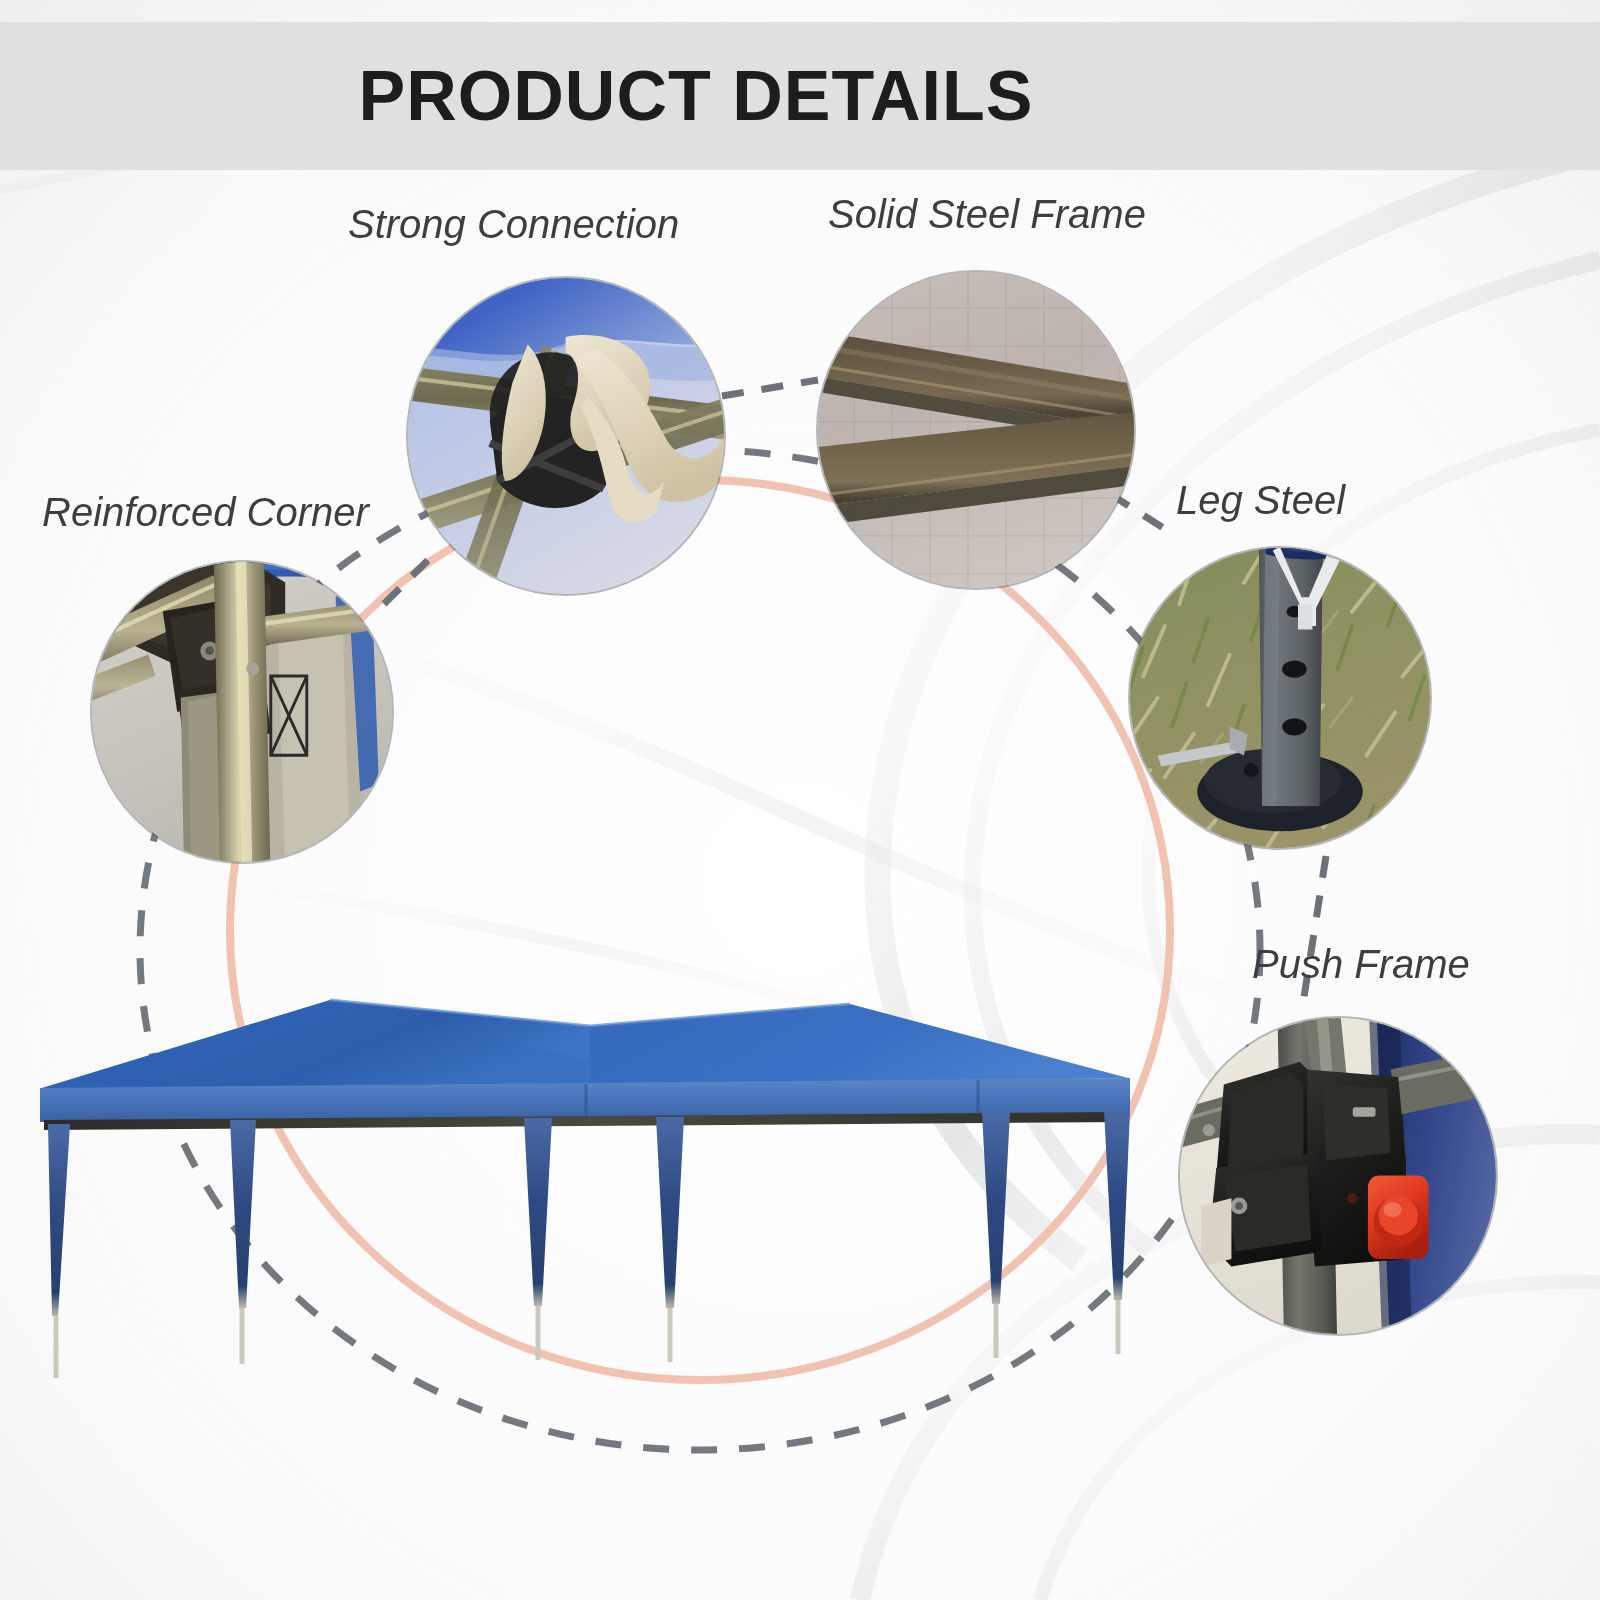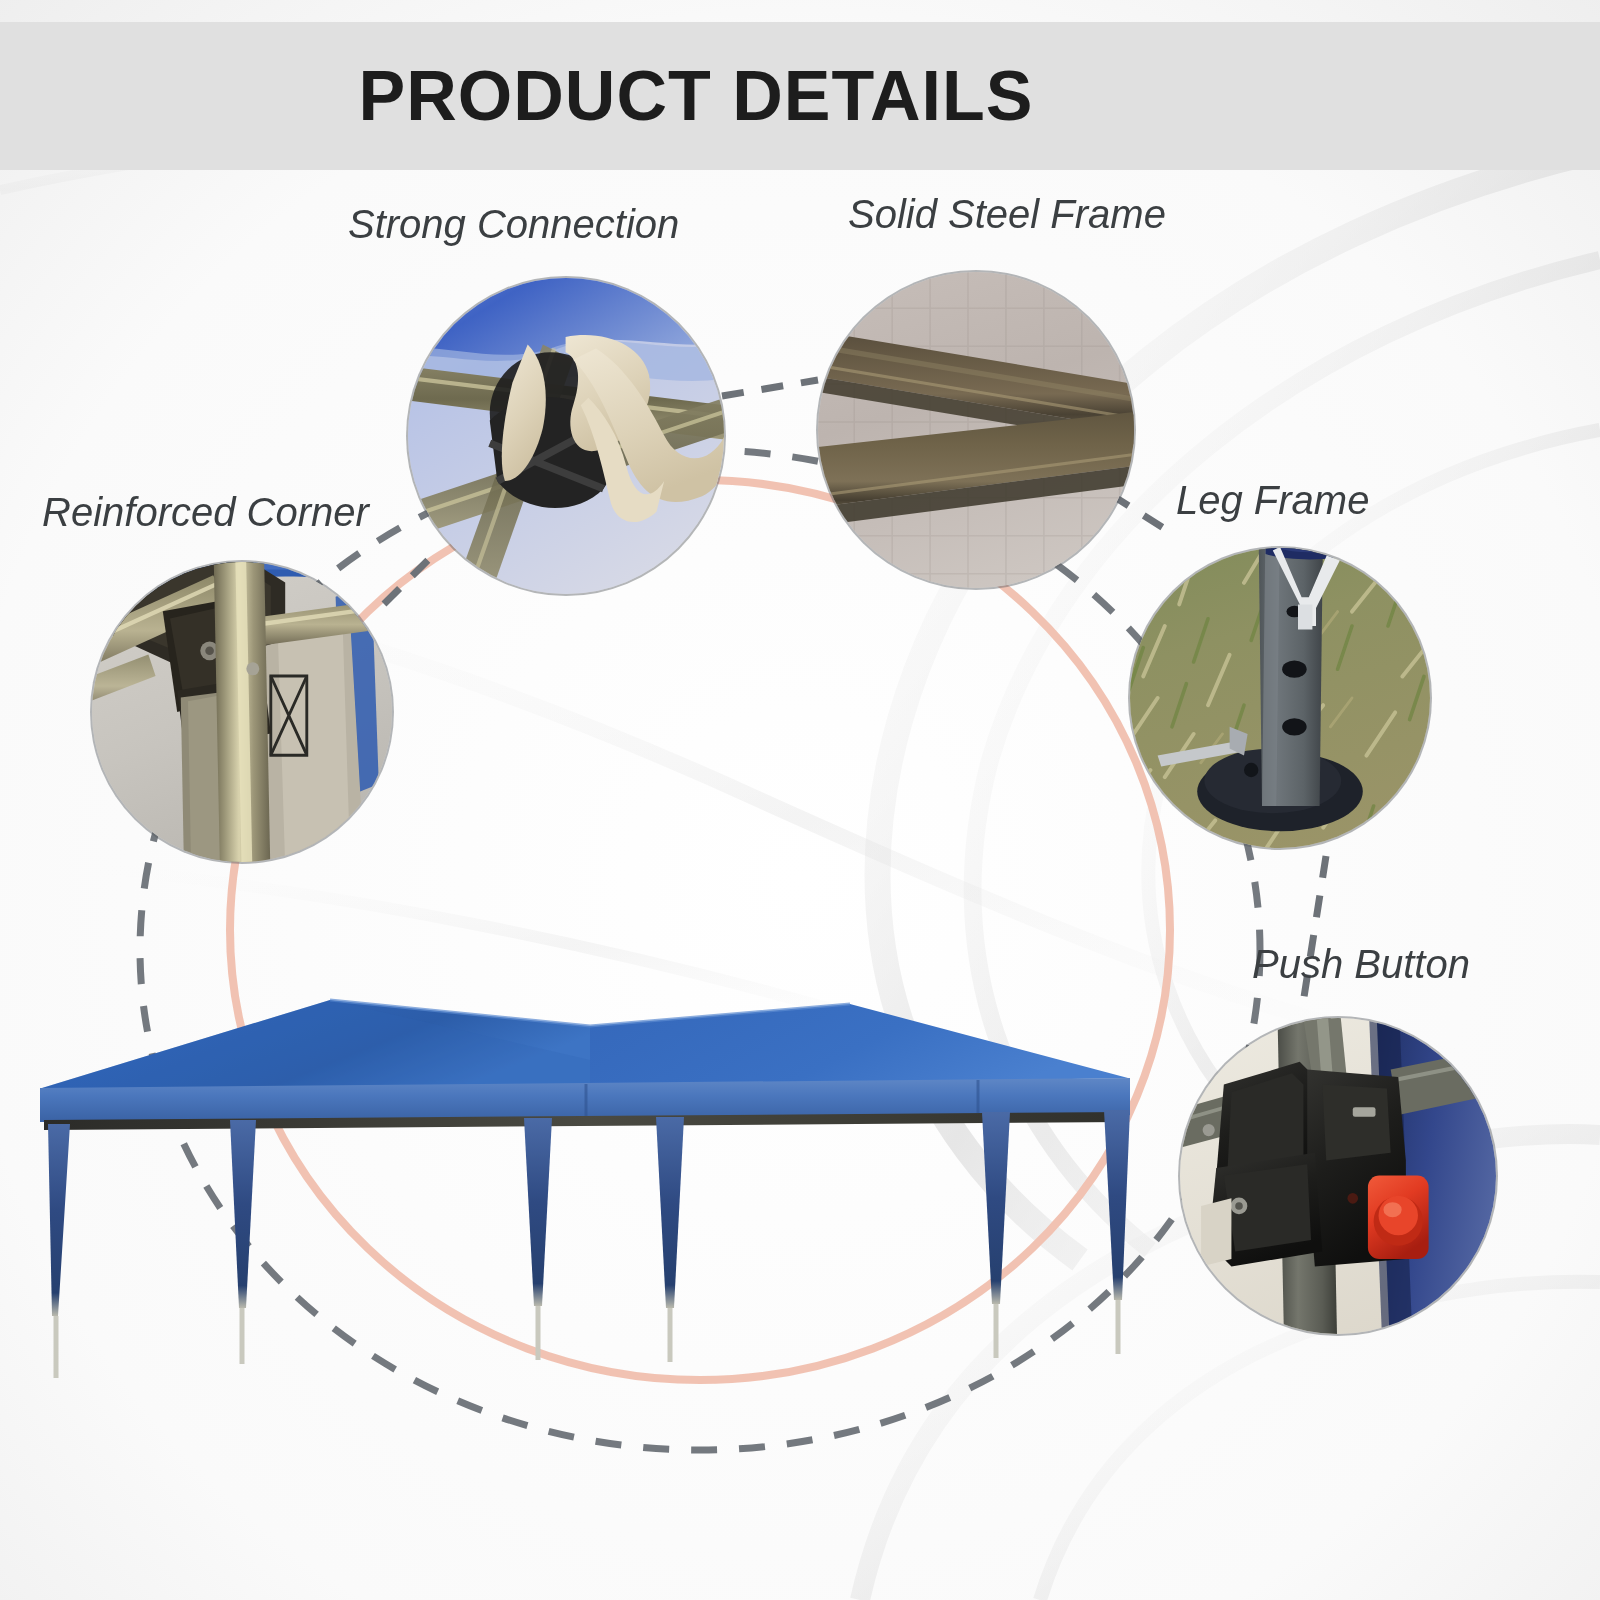--- a/index.html
+++ b/index.html
@@ -242,21 +242,21 @@
       <circle cx="36" cy="55" r="2.6" fill="#9a9a93"></circle>
       <circle cx="36" cy="55" r="1.2" fill="#5d5d57"></circle>
 
       <path d="M40,26 C44,30 46,38 44,48 C42,56 38,62 34,62 C32,56 34,44 36,36 Z" fill="url(#sc_strap)"></path>
       <path d="M50,24 C60,22 70,26 72,34 C74,44 66,52 58,54 C52,55 50,48 52,42 C54,36 54,30 50,28 Z" fill="url(#sc_strap)"></path>
       <path d="M52,30 C58,36 62,46 66,56 C70,66 76,70 86,66 C92,63 94,56 92,50 C88,58 80,58 76,50 C72,42 66,32 58,27 Z" fill="url(#sc_strap)"></path>
       <path d="M54,42 C58,50 60,60 62,68 C64,74 70,74 74,70 L76,62 C72,68 68,66 66,58 C64,50 60,44 56,40 Z" fill="#e6dcc4"></path>
     </svg>
   </div>
 
-  <div class="callout-label" style="left:828px; top:192px;margin-left:20px;">Solid Steel Frame</div>
+  <div class="callout-label" style="left:828px; top:192px;">Solid Steel Frame</div>
 
   <div class="inset" style="left:818px; top:272px; width:316px; height:316px;">
     <svg class="photo" viewBox="0 0 100 100" preserveAspectRatio="xMidYMid slice">
       <defs>
         <linearGradient id="sf_cloth" x1="0" y1="0" x2="0.3" y2="1">
           <stop offset="0%" stop-color="#c9c0bb"></stop>
           <stop offset="50%" stop-color="#bdb4af"></stop>
           <stop offset="100%" stop-color="#cdc6c1"></stop>
         </linearGradient>
         <linearGradient id="sf_bar" x1="0" y1="0" x2="0" y2="1">
@@ -350,21 +350,21 @@
 
       <path d="M33,46 L48,44 L50,100 L34,100 Z" fill="#8f8a76"></path>
       <path d="M35,47 L46,45 L48,100 L36,100 Z" fill="#9c9781"></path>
 
       <path d="M42,0 L56,0 L58,100 L44,100 Z" fill="url(#rc_post)"></path>
       <path d="M48,0 L51,0 L53,100 L50,100 Z" fill="#e6e0bb" opacity="0.85"></path>
       <circle cx="53" cy="38" r="1.8" fill="#a6a396"></circle>
     </svg>
   </div>
 
-  <div class="callout-label" style="left:1176px; top:478px;">Leg Frame</div>
+  <div class="callout-label" style="left:1176px; top:478px;">Leg Steel</div>
 
   <div class="inset" style="left:1130px; top:548px; width:300px; height:300px;">
     <svg class="photo" viewBox="0 0 100 100" preserveAspectRatio="xMidYMid slice">
       <defs>
         <linearGradient id="lc_grass" x1="0" y1="0" x2="0.3" y2="1">
           <stop offset="0%" stop-color="#7e8a58"></stop>
           <stop offset="40%" stop-color="#8e9162"></stop>
           <stop offset="100%" stop-color="#9a9468"></stop>
         </linearGradient>
         <linearGradient id="lc_post" x1="0" y1="0" x2="1" y2="0">
@@ -441,21 +441,21 @@
       <ellipse cx="54" cy="26" rx="2.2" ry="1.6" fill="#121418"></ellipse>
 
       <path d="M46,0 L72,0 L72,10 C64,12 52,12 46,10 Z" fill="#1f2c63"></path>
       <path d="M48,2 L70,2 L70,8 C62,10 54,10 48,8 Z" fill="#2b3a78"></path>
 
       <path d="M50,8 L56,22 L58,22 L64,8 L68,9 L60,25 L60,30 L56,30 L56,25 L48,9 Z" fill="#e8eaec"></path>
       <path d="M55,24 L59,24 L59,31 L55,31 Z" fill="#dcdfe2"></path>
     </svg>
   </div>
 
-  <div class="callout-label" style="left:1252px; top:942px;">Push Button</div>
+  <div class="callout-label" style="left:1252px; top:942px;">Push Frame</div>
 
   <div class="inset" style="left:1180px; top:1018px; width:316px; height:316px;">
     <svg class="photo" viewBox="0 0 100 100" preserveAspectRatio="xMidYMid slice">
       <defs>
         <linearGradient id="pb_cream" x1="0" y1="0" x2="0.4" y2="1">
           <stop offset="0%" stop-color="#efece3"></stop>
           <stop offset="100%" stop-color="#ddd8cc"></stop>
         </linearGradient>
         <linearGradient id="pb_blue" x1="0" y1="0" x2="1" y2="0.4">
           <stop offset="0%" stop-color="#1f2f63"></stop>

